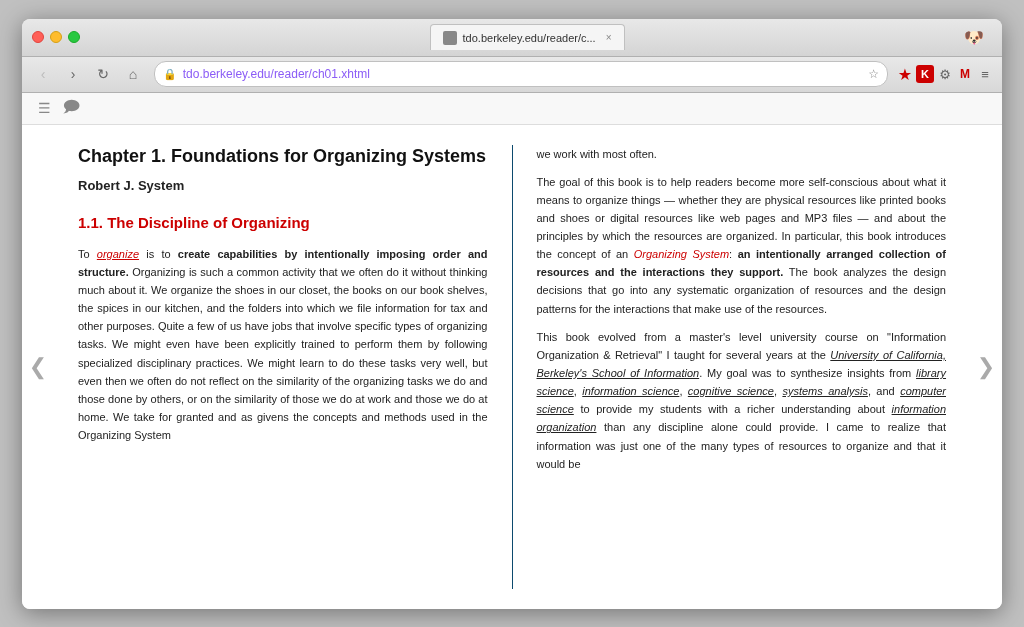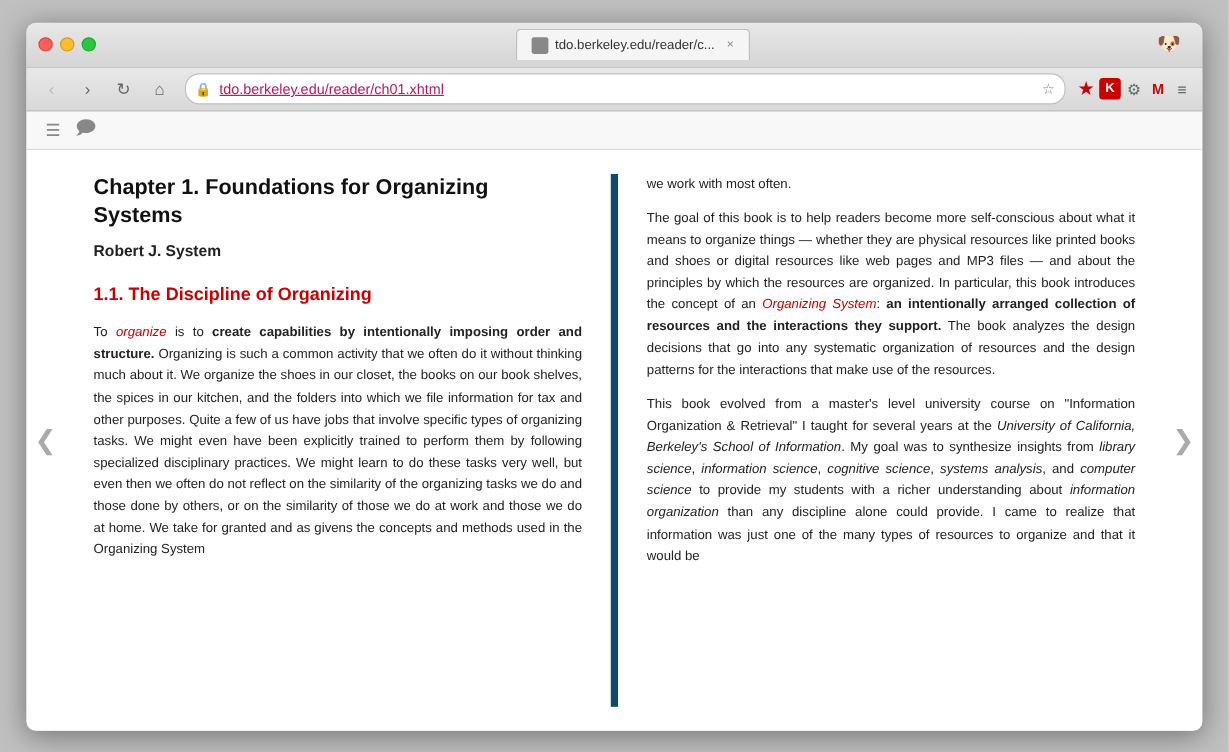--- a/index.html
+++ b/index.html
@@ -152,23 +152,22 @@
     .address-bar-lock {
       color: #666;
       font-size: 11px;
     }
 
     .address-bar-input {
       flex: 1;
       border: none;
       outline: none;
       font-size: 12px;
-      color: #be185d;
+      color: #8b5cf6;
       background: transparent;
-      text-decoration: underline;
     }
 
     .address-bar-icons {
       display: flex;
       align-items: center;
       gap: 4px;
       color: #888;
       font-size: 12px;
     }
 
@@ -241,21 +240,21 @@
 
     .col-left, .col-right {
       flex: 1;
       padding: 0 24px;
       font-size: 13px;
       line-height: 1.6;
       color: #222;
     }
 
     .col-left {
-      border-right: 6px solid #0c4a6e;
+      border-right: 1px solid #0c4a6e;
     }
 
     .chapter-title {
       font-size: 18px;
       font-weight: bold;
       color: #111;
       margin-bottom: 8px;
       line-height: 1.3;
     }
 
@@ -277,21 +276,21 @@
       font-size: 11px;
       line-height: 1.65;
       color: #222;
       text-align: justify;
     }
 
     .body-text p {
       margin-bottom: 10px;
     }
 
-    .italic { font-style: italic; }
+    .italic { font-style: italic; text-decoration: underline; }
     .bold { font-weight: bold; }
     .red-link { color: #cc0000; font-style: italic; }
   </style>
 </head>
 <body>
 
 <div class="browser-window">
 
   <div class="title-bar">
     <div class="traffic-lights">

